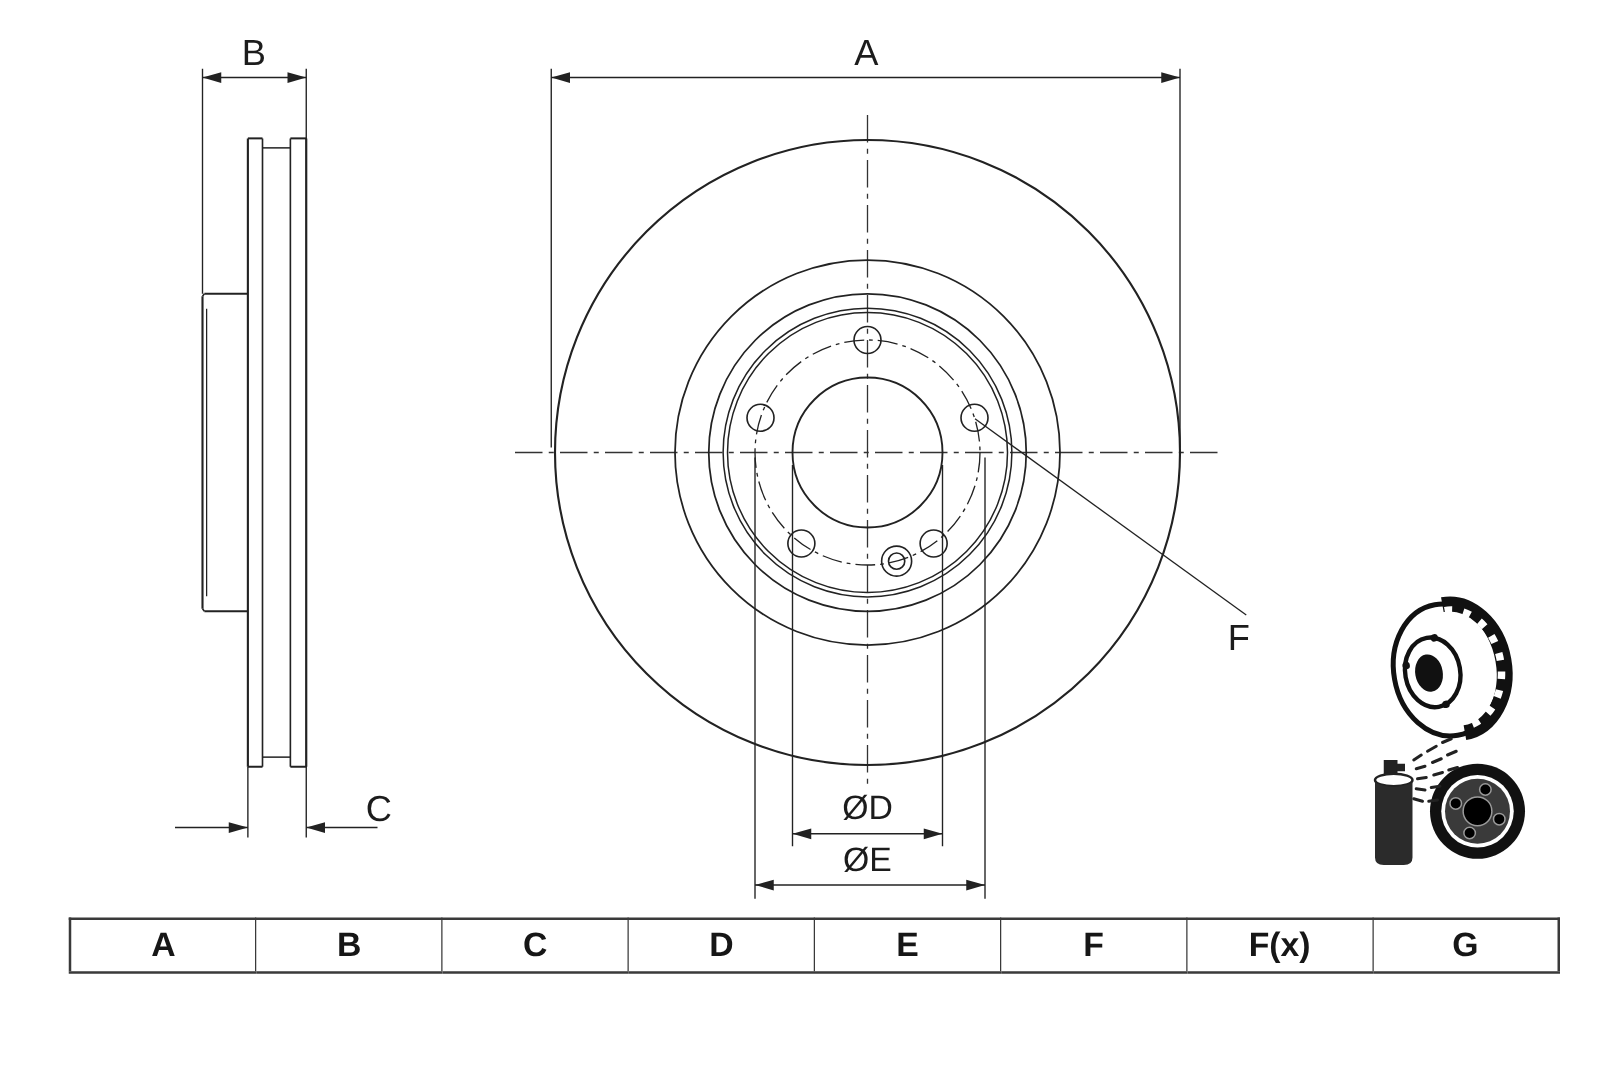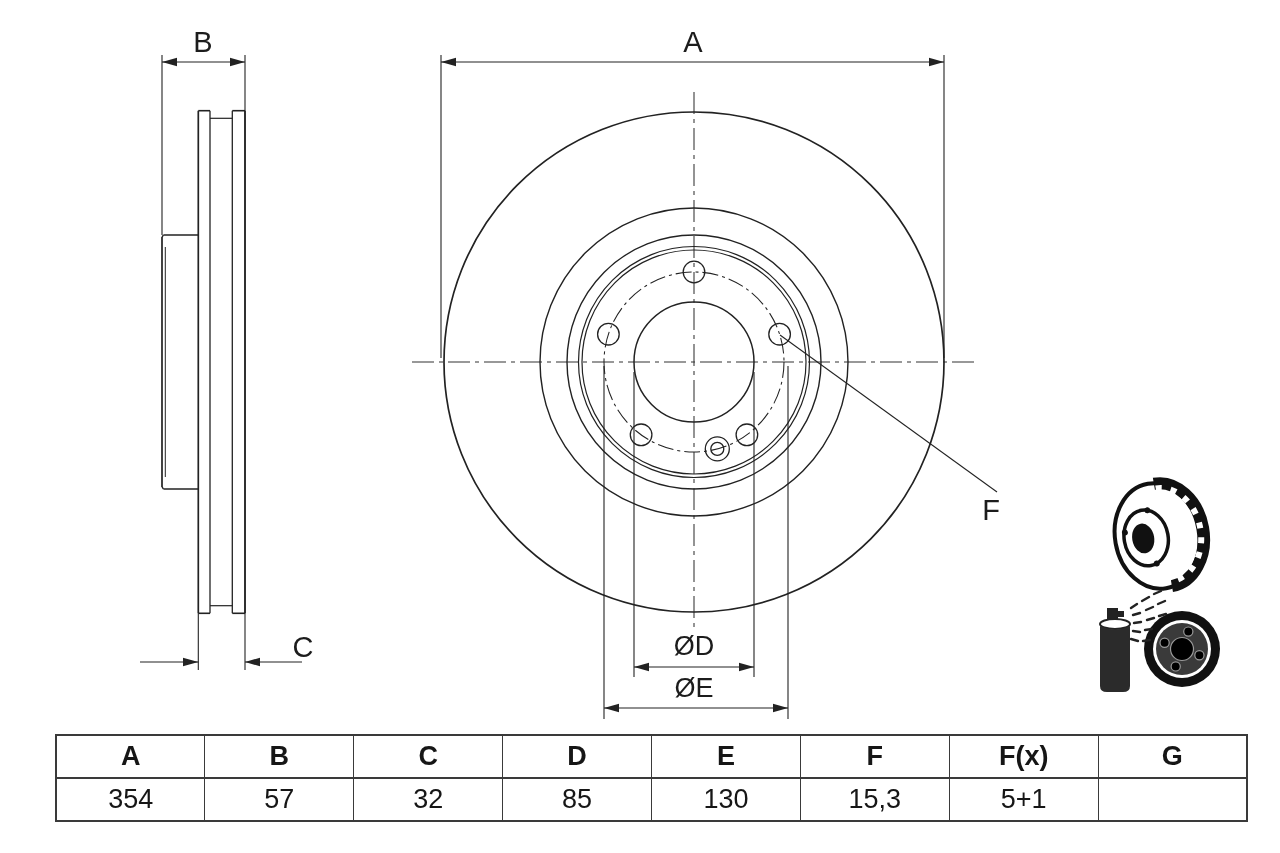--- a/index.html
+++ b/index.html
@@ -189,26 +189,16 @@
       <tr class="hdr">
         <td>A</td>
         <td>B</td>
         <td>C</td>
         <td>D</td>
         <td>E</td>
         <td>F</td>
         <td>F(x)</td>
         <td>G</td>
       </tr>
-      <tr>
-        <td>354</td>
-        <td>57</td>
-        <td>32</td>
-        <td>85</td>
-        <td>130</td>
-        <td>15,3</td>
-        <td>5+1</td>
-        <td></td>
-      </tr>
     </tbody>
   </table>
 
 </div>
 
 </body></html>

